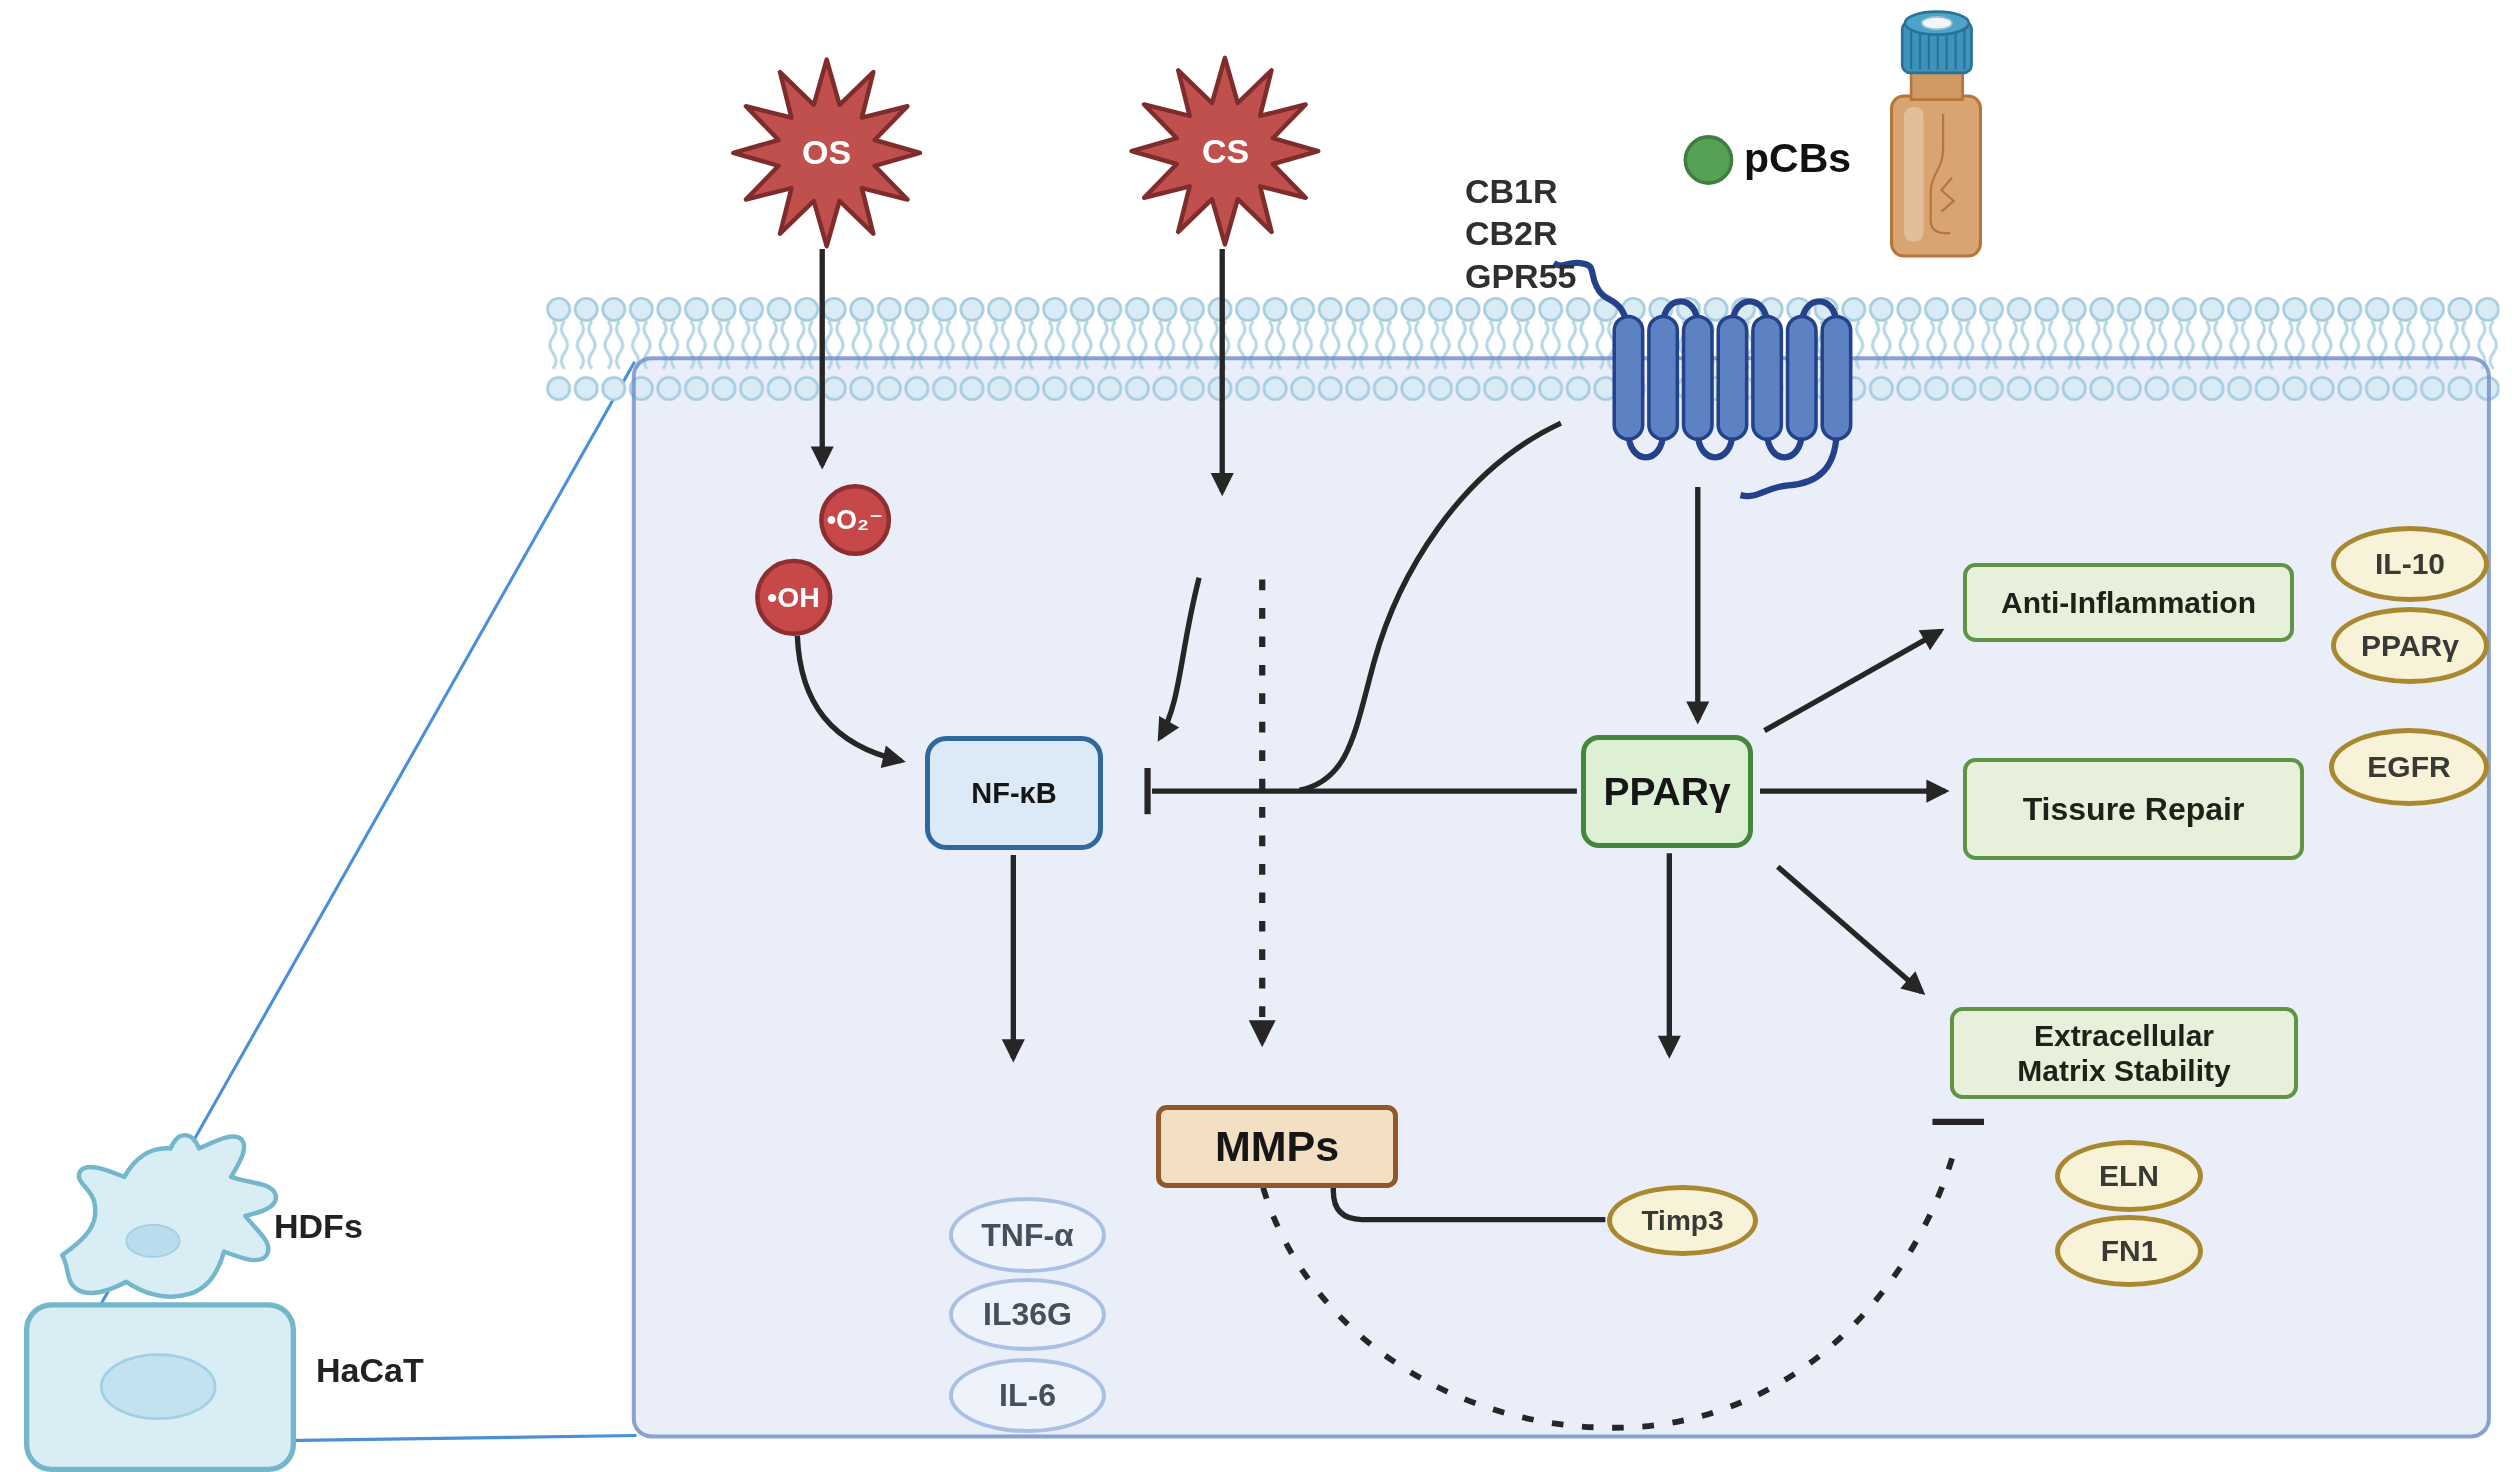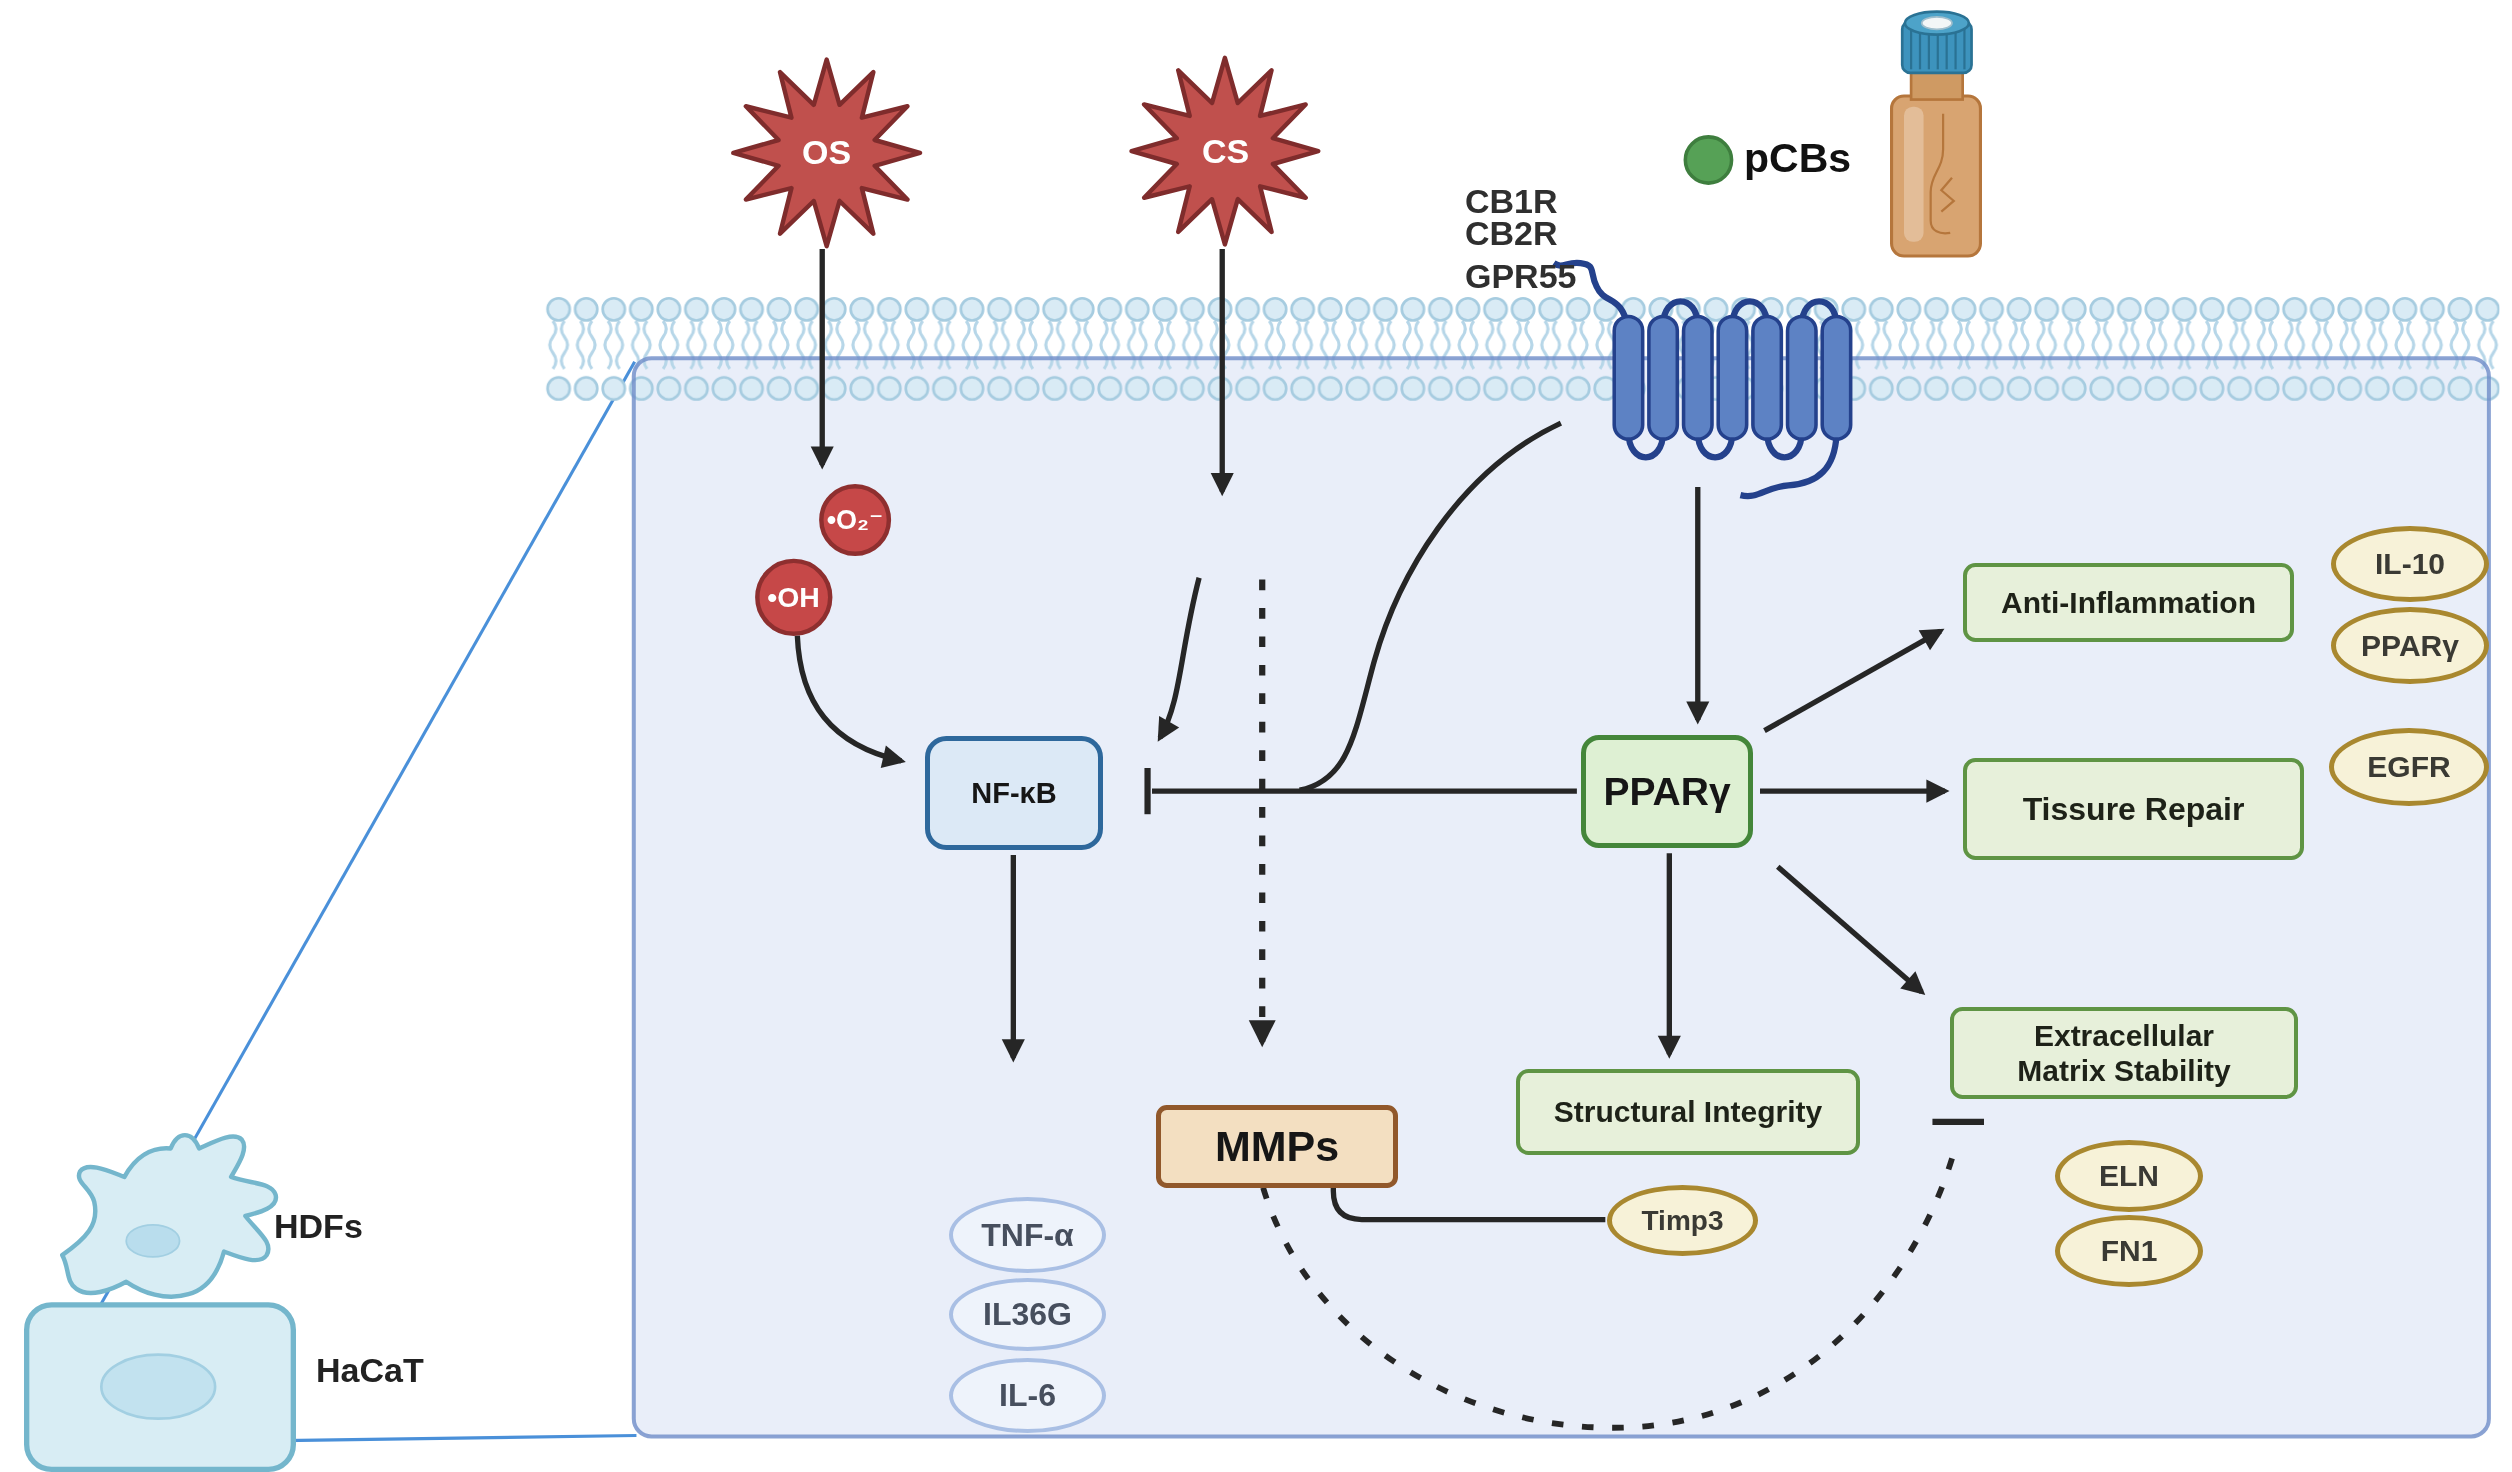--- a/index.html
+++ b/index.html
@@ -146,35 +146,34 @@
       <rect x="30" y="1468" width="300" height="185" rx="28" fill="#d8edf4" stroke="#74b6cc" stroke-width="6"></rect>
       <ellipse cx="178" cy="1560" rx="64" ry="36" fill="#c2e2ef" stroke="#a2cfe2" stroke-width="3"></ellipse>
     </g>
   </svg>
 
   <div class="lbl star-lbl" style="left:782px;top:133px;width:89px;height:39px;">OS</div>
   <div class="lbl star-lbl" style="left:1181px;top:132px;width:89px;height:39px;">CS</div>
 
   <div class="lbl pcbs-lbl" style="left:1744px;top:135px;">pCBs</div>
 
-  <div class="lbl receptor-lbl" style="left:1465px;top:181px;">CB1R</div>
+  <div class="lbl receptor-lbl" style="left:1465px;top:171px;">CB1R</div>
   <div class="lbl receptor-lbl" style="left:1465px;top:213px;">CB2R</div>
   <div class="lbl receptor-lbl" style="left:1465px;top:256px;">GPR55</div>
 
   <div class="lbl radical-lbl" style="left:821px;top:486px;width:68px;height:68px;font-size:27px;">•O₂⁻</div>
   <div class="lbl radical-lbl" style="left:757px;top:561px;width:73px;height:73px;font-size:28.4px;">•OH</div>
 
   <div class="box nfkb-box" style="left:925px;top:736px;width:178px;height:114px;">NF-κB</div>
   <div class="box pparg-box" style="left:1581px;top:735px;width:172px;height:113px;">PPARγ</div>
 
   <div class="box green-box" style="left:1963px;top:563px;width:331px;height:79px;">Anti-Inflammation</div>
   <div class="box green-box" style="left:1963px;top:758px;width:341px;height:102px;font-size:32px;">Tissure Repair</div>
   <div class="box green-box ecm-box" style="left:1950px;top:1007px;width:348px;height:92px;">Extracellular
 Matrix Stability</div>
-  <div class="box green-box" style="left:1516px;top:1069px;width:344px;height:86px;">Structural Integrity</div>
 
   <div class="box mmps-box" style="left:1156px;top:1069px;width:242px;height:83px;">MMPs</div>
 
   <div class="oval gold-oval" style="left:2331px;top:526px;width:158px;height:76px;">IL-10</div>
   <div class="oval gold-oval" style="left:2331px;top:607px;width:158px;height:77px;">PPARγ</div>
   <div class="oval gold-oval" style="left:2329px;top:728px;width:160px;height:78px;text-align:right;">EGFR</div>
   <div class="oval gold-oval" style="left:2055px;top:1140px;width:148px;height:72px;">ELN</div>
   <div class="oval gold-oval" style="left:2055px;top:1215px;width:148px;height:72px;">FN1</div>
   <div class="oval gold-oval" style="left:1607px;top:1185px;width:151px;height:71px;font-size:28px;">Timp3</div>
 

